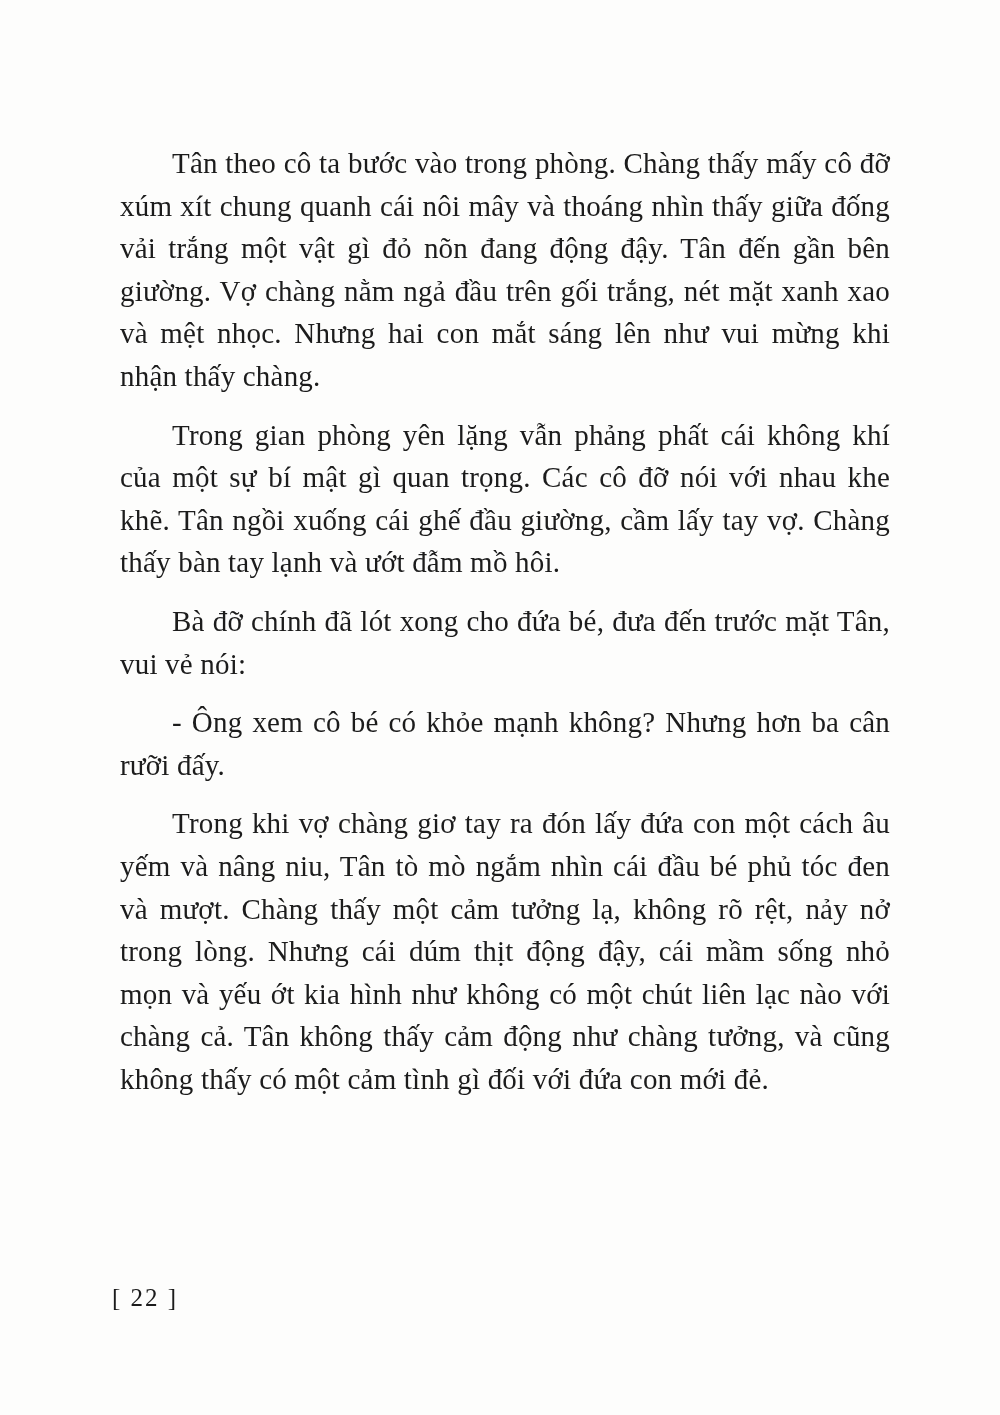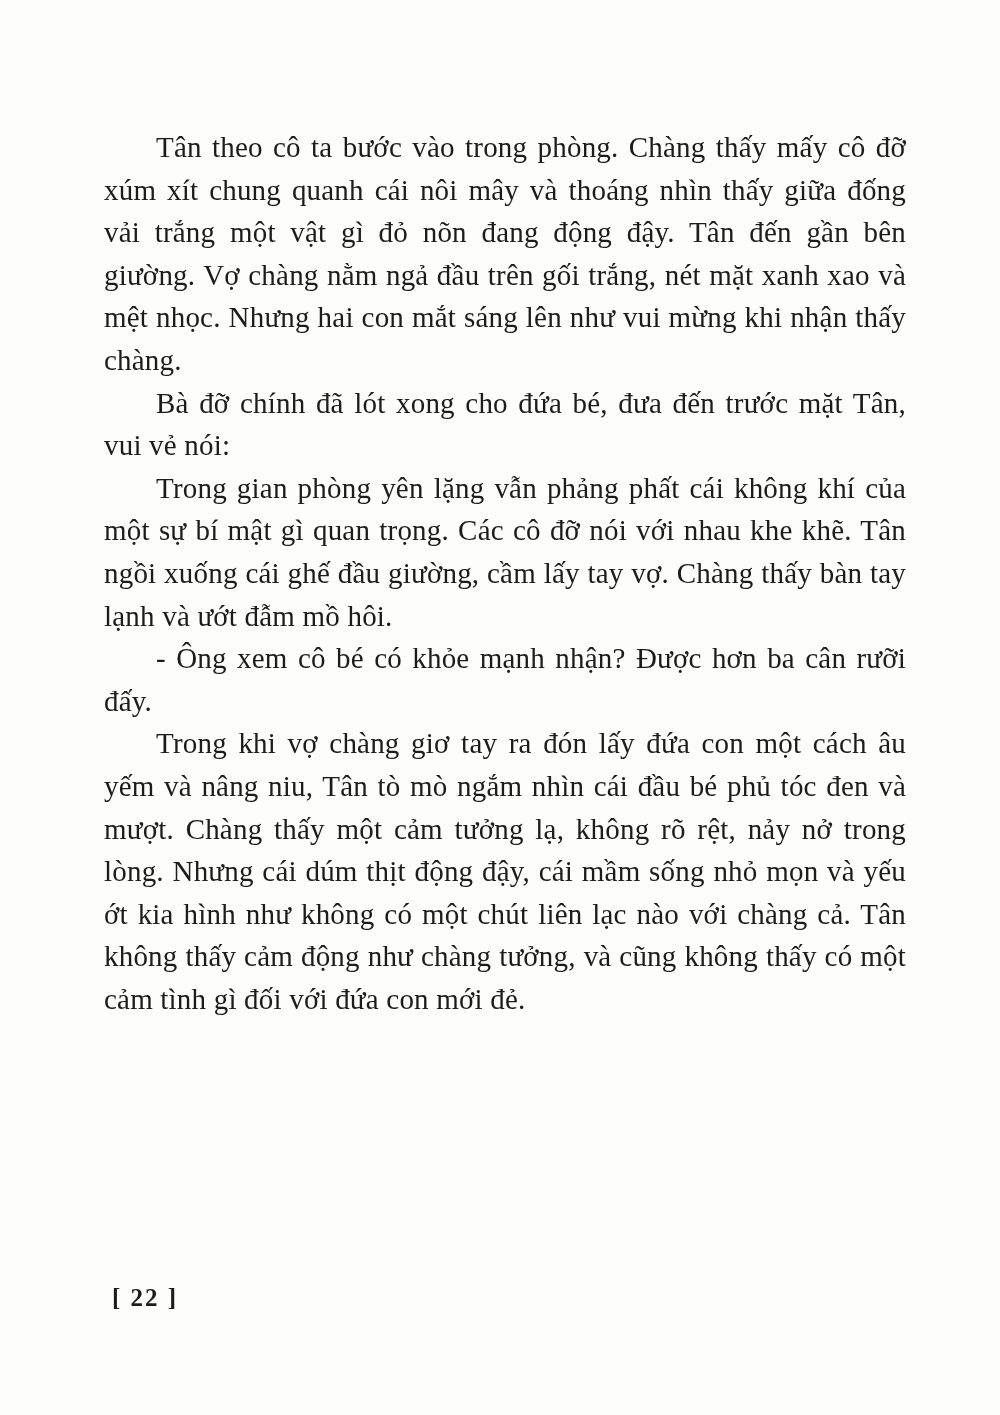--- a/index.html
+++ b/index.html
@@ -19,42 +19,41 @@
     position: absolute;
     inset: 0;
   }
   .text-block {
     position: absolute;
     left: 104px;
     right: 94px;
     top: 126px;
   }
   .text-block p {
-    margin: 0;
+    margin: 16px;
     padding: 0;
     text-align: justify;
     text-indent: 52px;
     font-size: 29px;
     line-height: 42.6px;
     letter-spacing: 0.2px;
   }
   .page-number {
     position: absolute;
     left: 112px;
     top: 1284px;
     font-size: 25px;
     letter-spacing: 2px;
-    font-weight: bold;
   }
 </style>
 </head>
 <body>
 
 <div class="page">
   <div class="text-block">
     <p>Tân theo cô ta bước vào trong phòng. Chàng thấy mấy cô đỡ xúm xít chung quanh cái nôi mây và thoáng nhìn thấy giữa đống vải trắng một vật gì đỏ nõn đang động đậy. Tân đến gần bên giường. Vợ chàng nằm ngả đầu trên gối trắng, nét mặt xanh xao và mệt nhọc. Nhưng hai con mắt sáng lên như vui mừng khi nhận thấy chàng.</p>
+    <p>Trong gian phòng yên lặng vẫn phảng phất cái không khí của một sự bí mật gì quan trọng. Các cô đỡ nói với nhau khe khẽ. Tân ngồi xuống cái ghế đầu giường, cầm lấy tay vợ. Chàng thấy bàn tay lạnh và ướt đẫm mồ hôi.</p>
     <p>Bà đỡ chính đã lót xong cho đứa bé, đưa đến trước mặt Tân, vui vẻ nói:</p>
-    <p>Trong gian phòng yên lặng vẫn phảng phất cái không khí của một sự bí mật gì quan trọng. Các cô đỡ nói với nhau khe khẽ. Tân ngồi xuống cái ghế đầu giường, cầm lấy tay vợ. Chàng thấy bàn tay lạnh và ướt đẫm mồ hôi.</p>
-    <p>- Ông xem cô bé có khỏe mạnh nhận? Được hơn ba cân rưỡi đấy.</p>
+    <p>- Ông xem cô bé có khỏe mạnh không? Nhưng hơn ba cân rưỡi đấy.</p>
     <p>Trong khi vợ chàng giơ tay ra đón lấy đứa con một cách âu yếm và nâng niu, Tân tò mò ngắm nhìn cái đầu bé phủ tóc đen và mượt. Chàng thấy một cảm tưởng lạ, không rõ rệt, nảy nở trong lòng. Nhưng cái dúm thịt động đậy, cái mầm sống nhỏ mọn và yếu ớt kia hình như không có một chút liên lạc nào với chàng cả. Tân không thấy cảm động như chàng tưởng, và cũng không thấy có một cảm tình gì đối với đứa con mới đẻ.</p>
   </div>
   <div class="page-number">[ 22 ]</div>
 </div>
 
 </body></html>

